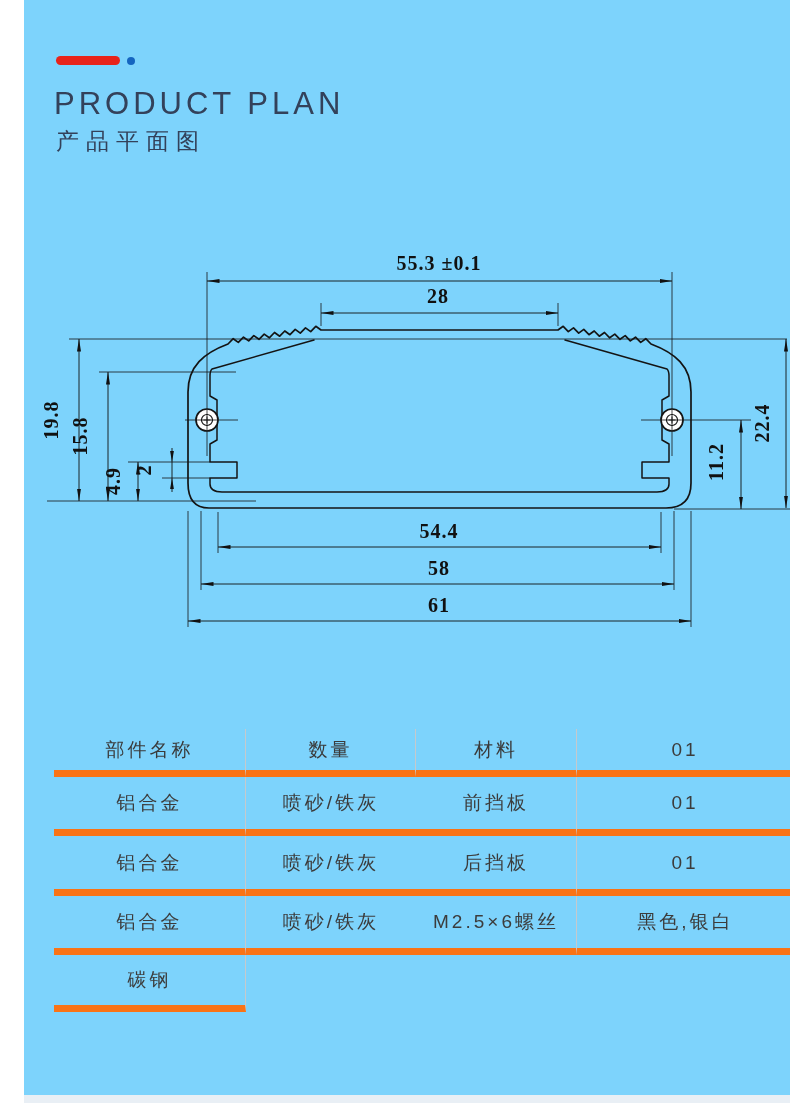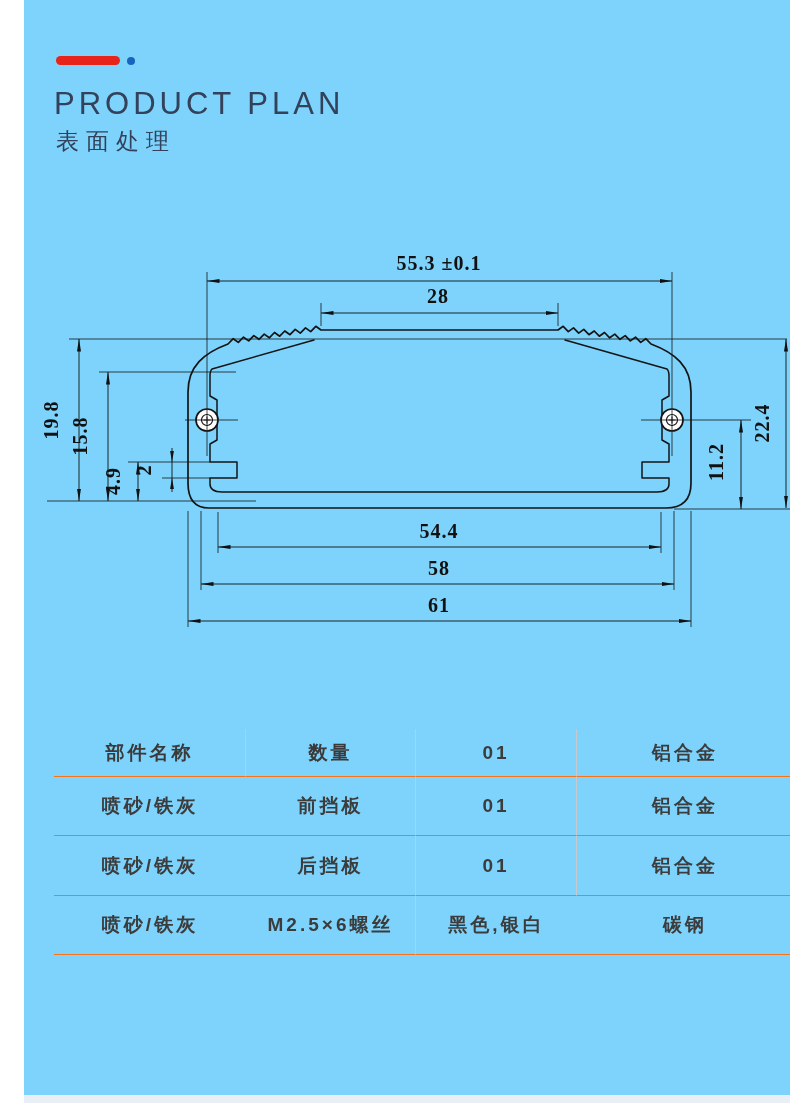--- a/index.html
+++ b/index.html
@@ -29,37 +29,37 @@
   
   .parts-table{
     position:absolute;left:30px;top:729px;width:740px;
     display:grid;
     grid-template-columns:192px 170px 161px 217px;
     grid-template-rows:48px 59px 60px 59px 57px;
     color:#3c3c3c;font-size:19px;
   }
   .cell{
     display:flex;align-items:center;justify-content:center;
-    border-bottom:1px solid #f97316;
-    letter-spacing:3px;white-space:nowrap;font-weight:bold;
+    border-bottom:7px solid #f97316;
+    letter-spacing:3px;white-space:nowrap;
   }
   .cell.vline{border-right:1px solid #c6c9cc;}
   .cell.head{color:#3a3a3a;}
   
   .footer-bar{position:absolute;left:0;bottom:0;width:790px;height:8px;}
 </style>
 </head>
 <body>
 
 <div class="page">
 
   <div class="brand-bar" style="background: rgb(232, 35, 26);"></div>
   <div class="brand-dot" style="background: rgb(21, 101, 192);"></div>
   <h1 class="title">PRODUCT PLAN</h1>
-  <h2 class="subtitle">表面处理</h2>
+  <h2 class="subtitle">产品平面图</h2>
 
   <div class="drawing">
     <svg width="790" height="420" viewBox="0 230 790 420">
       <defs>
         <marker id="ar" markerWidth="13" markerHeight="6" refX="12.5" refY="3" orient="auto-start-reverse" markerUnits="userSpaceOnUse">
           <path d="M12.7,3 L0,1 L0,5 Z" fill="#111"></path>
         </marker>
       </defs>
 
       <g fill="none" stroke="#141414" stroke-width="1.7" stroke-linejoin="round" stroke-linecap="round">
@@ -140,20 +140,21 @@
         <text class="dim-text" x="415" y="538">54.4</text>
         <text class="dim-text" x="415" y="575">58</text>
         <text class="dim-text" x="415" y="612">61</text>
       </g>
     </svg>
   </div>
 
   <div class="parts-table">
     <div class="cell head vline">部件名称</div>
     <div class="cell head vline">数量</div>
+    <div class="cell head vline">材料</div>
 
     <div class="cell vline">01</div>
     <div class="cell vline">铝合金</div>
     <div class="cell">喷砂/铁灰</div>
 
     <div class="cell vline">前挡板</div>
     <div class="cell vline">01</div>
     <div class="cell vline">铝合金</div>
     <div class="cell">喷砂/铁灰</div>
 

